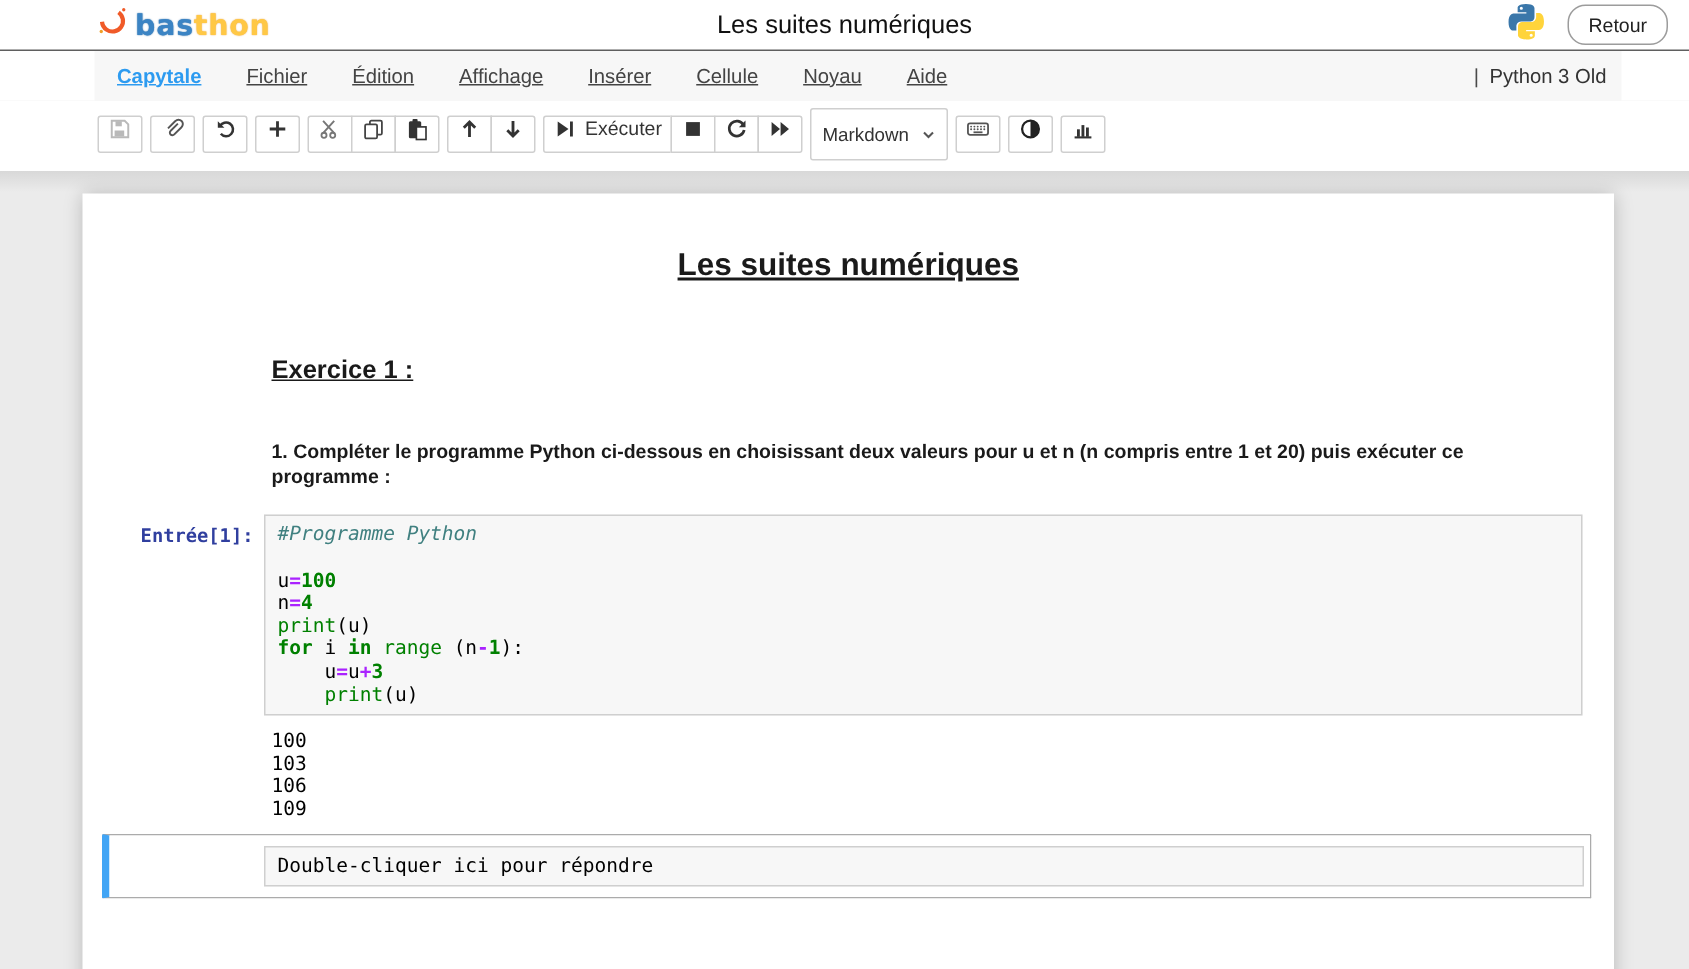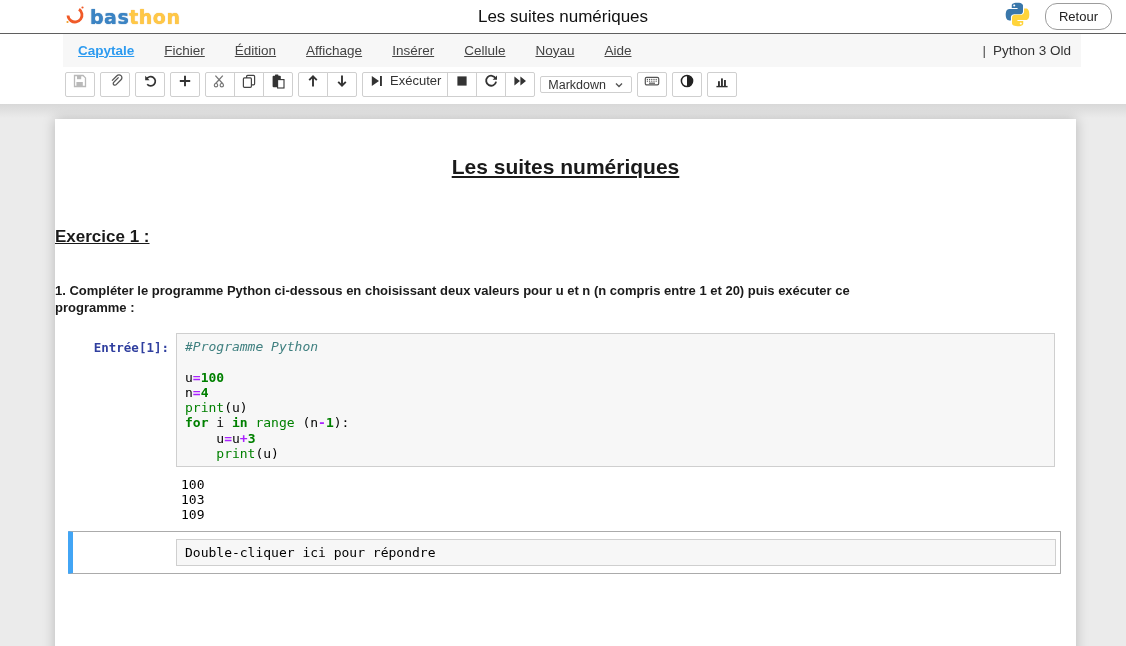--- a/index.html
+++ b/index.html
@@ -26,28 +26,28 @@
 
   
   .toolrow{background:#fff;padding:5px 0 7px 65px;display:flex;align-items:center;gap:5px;}
   .tb-group{display:flex;}
   .tb-btn{height:25px;min-width:29px;box-sizing:border-box;background:#fff;border:1px solid #cfcfcf;border-radius:2px;display:flex;justify-content:center;gap:5px;padding:0 6px;cursor:pointer;color:#333;font-family:inherit;}
   .tb-group .tb-btn + .tb-btn{margin-left:-1px;border-radius:0;}
   .tb-group .tb-btn:first-child{border-radius:2px 0 0 2px;}
   .tb-group .tb-btn:last-child{border-top-right-radius:2px;border-bottom-right-radius:2px;}
   .tb-group .tb-btn:only-child{border-radius:2px;}
   .tb-label{font-size:13px;color:#333;white-space:nowrap;}
-  .tb-select{height:17px;box-sizing:border-box;border:1px solid #cfcfcf;border-radius:2px;background:#fff;display:flex;align-items:center;gap:8px;padding:0 7px;font-size:12.5px;color:#333;cursor:pointer;}
+  .tb-select{height:35px;box-sizing:border-box;border:1px solid #cfcfcf;border-radius:2px;background:#fff;display:flex;align-items:center;gap:8px;padding:0 7px;font-size:12.5px;color:#333;cursor:pointer;}
   .tb-btn svg,.tb-select svg{display:block;}
 
   
   .nb-body{height:580px;background:linear-gradient(#d8d8d8,#ebebeb 14px);overflow:hidden;}
   .page{width:1021px;margin:15px 0 0 55px;background:#fff;box-shadow:0 0 12px rgba(0,0,0,.22);min-height:560px;padding-bottom:30px;box-sizing:border-box;}
 
-  .cell-text{padding-right:21px;}
+  .cell-text{padding-left:126px;padding-right:21px;}
   .nb-title{font-size:21px;font-weight:700;color:#1a1a1a;text-decoration:underline;text-align:center;padding-top:36px;margin:0;}
   .nb-h2{font-size:17px;font-weight:700;color:#1a1a1a;text-decoration:underline;margin:48px 0 0 0;}
   .nb-p{font-size:13px;font-weight:700;color:#1a1a1a;line-height:1.32;margin:35px 0 0 0;max-width:812px;}
 
   .code-cell{display:flex;margin-top:17px;}
   .prompt-col{width:121px;flex:none;text-align:right;box-sizing:border-box;padding:5px 7px 0 0;}
   .in-prompt{font-family:"DejaVu Sans Mono","Liberation Mono",monospace;font-size:12.5px;font-weight:700;color:#303F9F;white-space:nowrap;}
   .code-box{flex:1;margin-right:21px;border:1px solid #cfcfcf;background:#f7f7f7;padding:5px 8px;font-family:"DejaVu Sans Mono","Liberation Mono",monospace;font-size:13px;line-height:15.2px;color:#000;white-space:pre;}
   .tok-cm{color:#408080;font-style:italic;}
   .tok-k{color:#008000;font-weight:700;}
@@ -287,20 +287,21 @@
       <div class="code-cell">
         <div class="prompt-col">
           <span class="in-prompt">Entrée[1]:</span>
         </div>
         <div class="code-box" id="code-box"><div><span class="tok-cm">#Programme Python</span></div><div>&nbsp;</div><div><span class="tok-v">u</span><span class="tok-op">=</span><span class="tok-n">100</span></div><div><span class="tok-v">n</span><span class="tok-op">=</span><span class="tok-n">4</span></div><div><span class="tok-b">print</span><span class="tok-v">(u)</span></div><div><span class="tok-k">for</span><span class="tok-v"> i </span><span class="tok-k">in</span><span class="tok-v"> </span><span class="tok-b">range</span><span class="tok-v"> (n</span><span class="tok-op">-</span><span class="tok-n">1</span><span class="tok-v">):</span></div><div><span class="tok-v">    u</span><span class="tok-op">=</span><span class="tok-v">u</span><span class="tok-op">+</span><span class="tok-n">3</span></div><div><span class="tok-v">    </span><span class="tok-b">print</span><span class="tok-v">(u)</span></div></div>
       </div>
 
       <div class="out-area" id="out-area">
           <div>100</div>
           <div>103</div>
+          <div>106</div>
           <div>109</div>
         </div>
 
 
       <div class="sel-cell">
         <div class="md-src">Double-cliquer ici pour répondre</div>
       </div>
 
     </div>
   </div>

